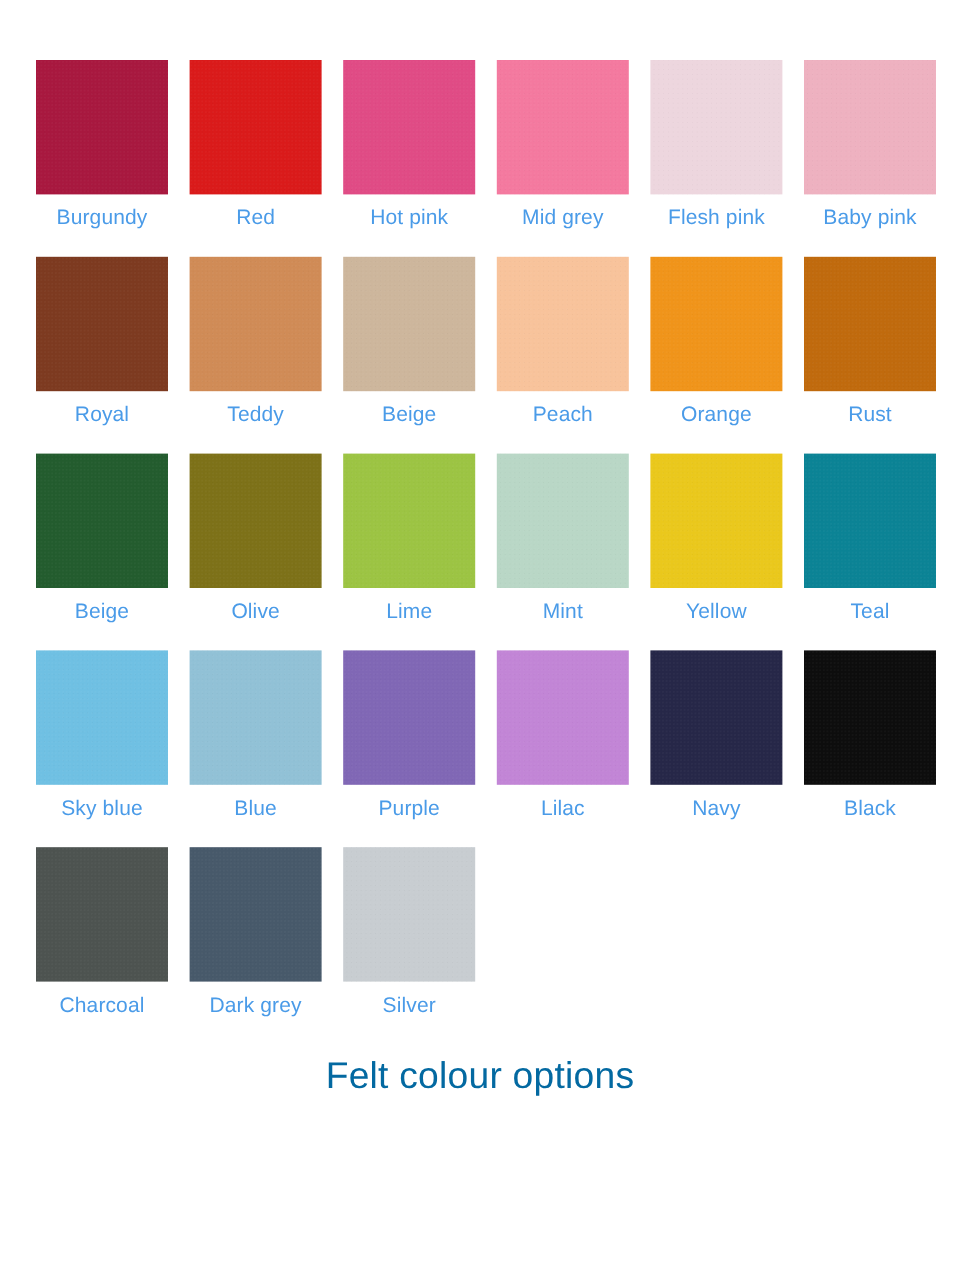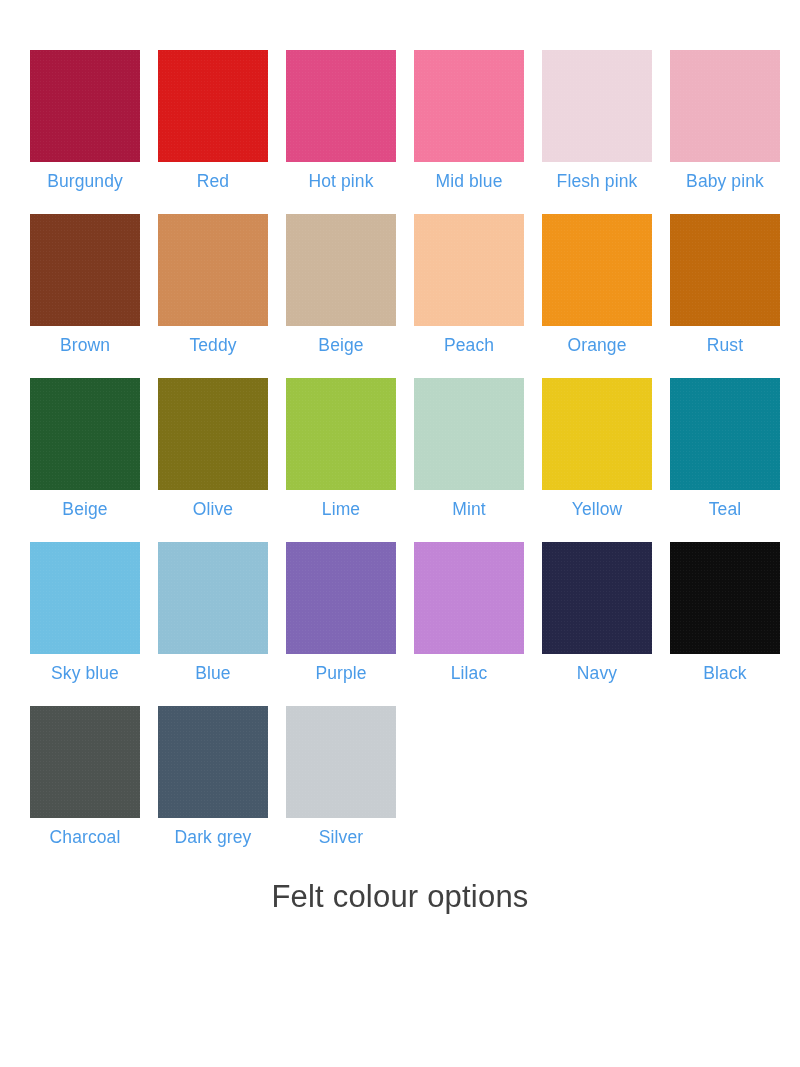--- a/index.html
+++ b/index.html
@@ -72,21 +72,21 @@
     text-align: center;
     white-space: nowrap;
     letter-spacing: 0.1px;
   }
 
   .palette-title {
     margin-top: 8px;
     text-align: center;
     font-size: 31px;
     line-height: 1.2;
-    color: #404040;
+    color: #0369a1;
     letter-spacing: 0.2px;
     font-weight: 400;
   }
 </style>
 </head>
 <body>
 
 <div id="palette-page">
 
   <div class="swatch-grid">
@@ -97,33 +97,33 @@
       <div class="swatch-cell">
         <div class="swatch-chip" style="background-color: rgb(218, 26, 26);"></div>
         <div class="swatch-label">Red</div>
       </div>
       <div class="swatch-cell">
         <div class="swatch-chip" style="background-color: rgb(224, 75, 133);"></div>
         <div class="swatch-label">Hot pink</div>
       </div>
       <div class="swatch-cell">
         <div class="swatch-chip" style="background-color: rgb(244, 121, 159);"></div>
-        <div class="swatch-label">Mid blue</div>
+        <div class="swatch-label">Mid grey</div>
       </div>
       <div class="swatch-cell">
         <div class="swatch-chip" style="background-color: rgb(237, 214, 222);"></div>
         <div class="swatch-label">Flesh pink</div>
       </div>
       <div class="swatch-cell">
         <div class="swatch-chip" style="background-color: rgb(238, 177, 192);"></div>
         <div class="swatch-label">Baby pink</div>
       </div>
       <div class="swatch-cell">
         <div class="swatch-chip" style="background-color: rgb(125, 58, 32);"></div>
-        <div class="swatch-label">Brown</div>
+        <div class="swatch-label">Royal</div>
       </div>
       <div class="swatch-cell">
         <div class="swatch-chip" style="background-color: rgb(208, 139, 86);"></div>
         <div class="swatch-label">Teddy</div>
       </div>
       <div class="swatch-cell">
         <div class="swatch-chip" style="background-color: rgb(205, 182, 156);"></div>
         <div class="swatch-label">Beige</div>
       </div>
       <div class="swatch-cell">

